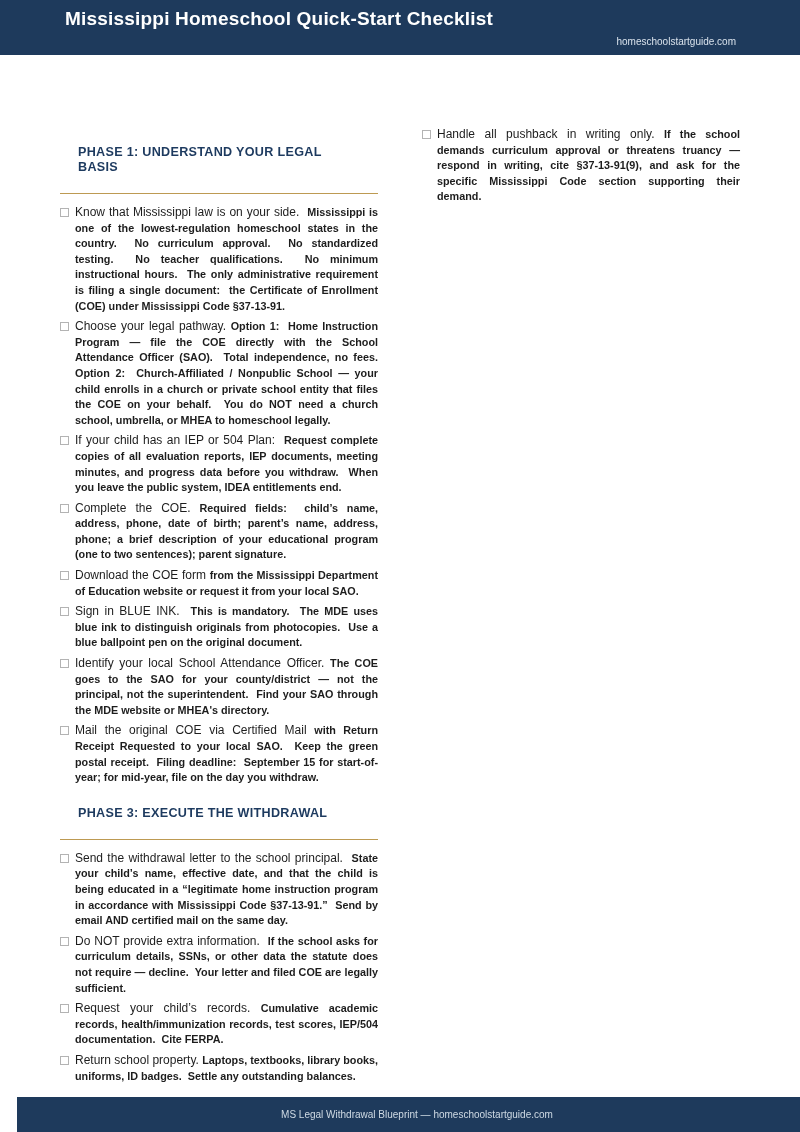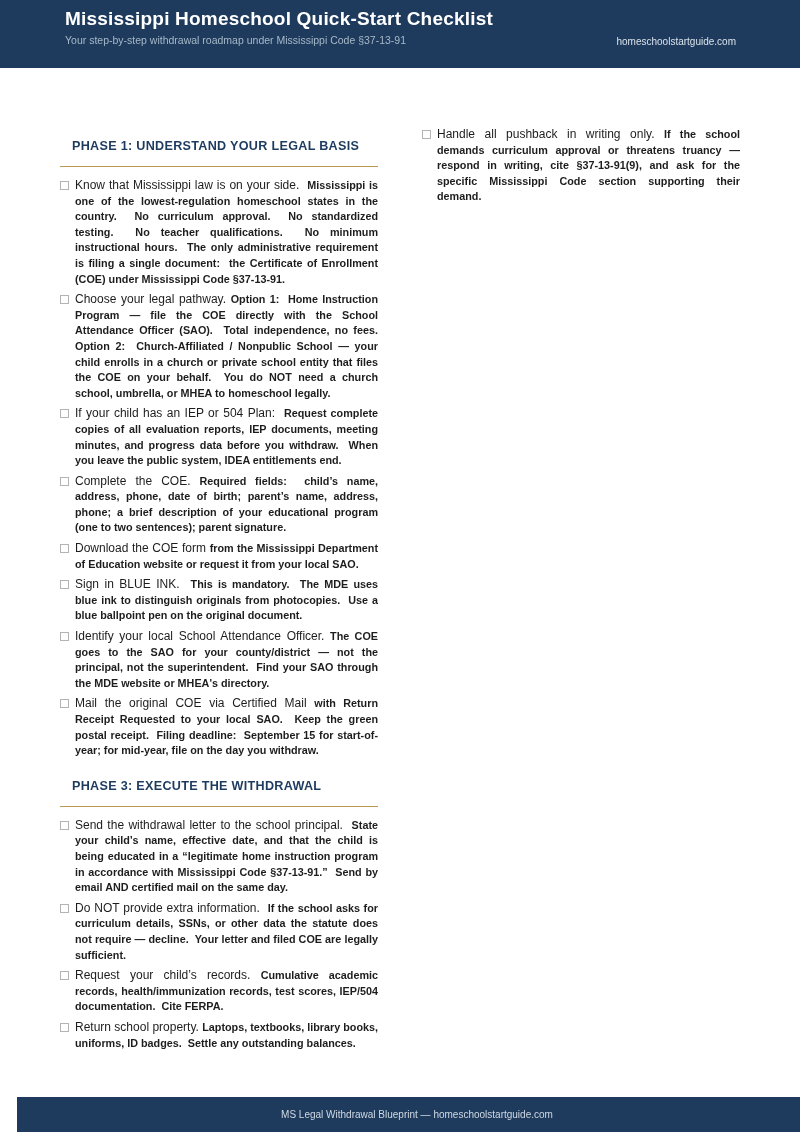--- a/index.html
+++ b/index.html
@@ -7,21 +7,21 @@
   body {
     width: 800px; height: 1132px; position: relative;
     background: #ffffff;
     font-family: "Liberation Sans", "DejaVu Sans", sans-serif;
     color: #1d1d1d;
     overflow: hidden;
   }
 
   
   .header {
-    position: absolute; top: 0; left: 0; width: 800px; height: 68px;
+    position: absolute; top: 0; left: 0; width: 800px; height: 55px;
     background: #1e3a5c;
   }
   .header-title {
     position: absolute; left: 65px; top: 8px;
     color: #ffffff; font-size: 19px; font-weight: 700; letter-spacing: 0.2px;
     margin: 0; white-space: nowrap;
   }
   .header-subtitle {
     position: absolute; left: 65px; top: 34px;
     color: #a6b9c9; font-size: 10.5px; white-space: nowrap;
@@ -44,21 +44,21 @@
   
   .content {
     position: absolute; top: 127px; left: 60px; width: 680px;
     display: flex; gap: 44px; align-items: flex-start;
   }
   .column { width: 318px; }
 
   .phase { margin: 20px 0 11px 0; }
   .phase:first-child { margin-top: 0; }
   .phase-title {
-    margin: 12px; color: #1d3a5f; font-size: 12.6px; font-weight: 700;
+    margin: 18px; color: #1d3a5f; font-size: 12.6px; font-weight: 700;
     letter-spacing: 0.3px; line-height: 15px;
   }
   .phase-rule {
     border: none; border-top: 1.5px solid #bd9a52;
     margin: 8px 0 0 0;
   }
 
   .item {
     position: relative; padding-left: 15px; margin-bottom: 5px;
     font-size: 10.8px; line-height: 15.6px;
@@ -71,21 +71,20 @@
   }
   .seg-lead { font-weight: 400; font-size: 12px; }
   .seg-bold { font-weight: 700; }
   .seg-normal { font-weight: 700; }
 </style>
 </head>
 <body>
 
 <div class="header">
   <h1 class="header-title">Mississippi Homeschool Quick-Start Checklist</h1>
-  <div class="header-subtitle">Your step-by-step withdrawal roadmap under Mississippi Code §37-13-91</div>
   <div class="header-site">homeschoolstartguide.com</div>
 </div>
 
 <div class="content" id="columns">
     <div class="column">
       <div class="phase">
         <h2 class="phase-title">PHASE 1:  UNDERSTAND YOUR LEGAL BASIS</h2>
         <hr class="phase-rule">
       </div>
       <div class="item"><span class="checkbox"></span><span><span class="seg-lead">Know that Mississippi law is on your side.  </span><span class="seg-normal">Mississippi is one of the lowest-regulation homeschool states in the country.  No curriculum approval.  No standardized testing.  No teacher qualifications.  No minimum instructional hours.  The only administrative requirement is filing a single document:  the </span><span class="seg-bold">Certificate of Enrollment (COE)</span><span class="seg-normal"> under Mississippi Code §37-13-91.</span></span></div>

